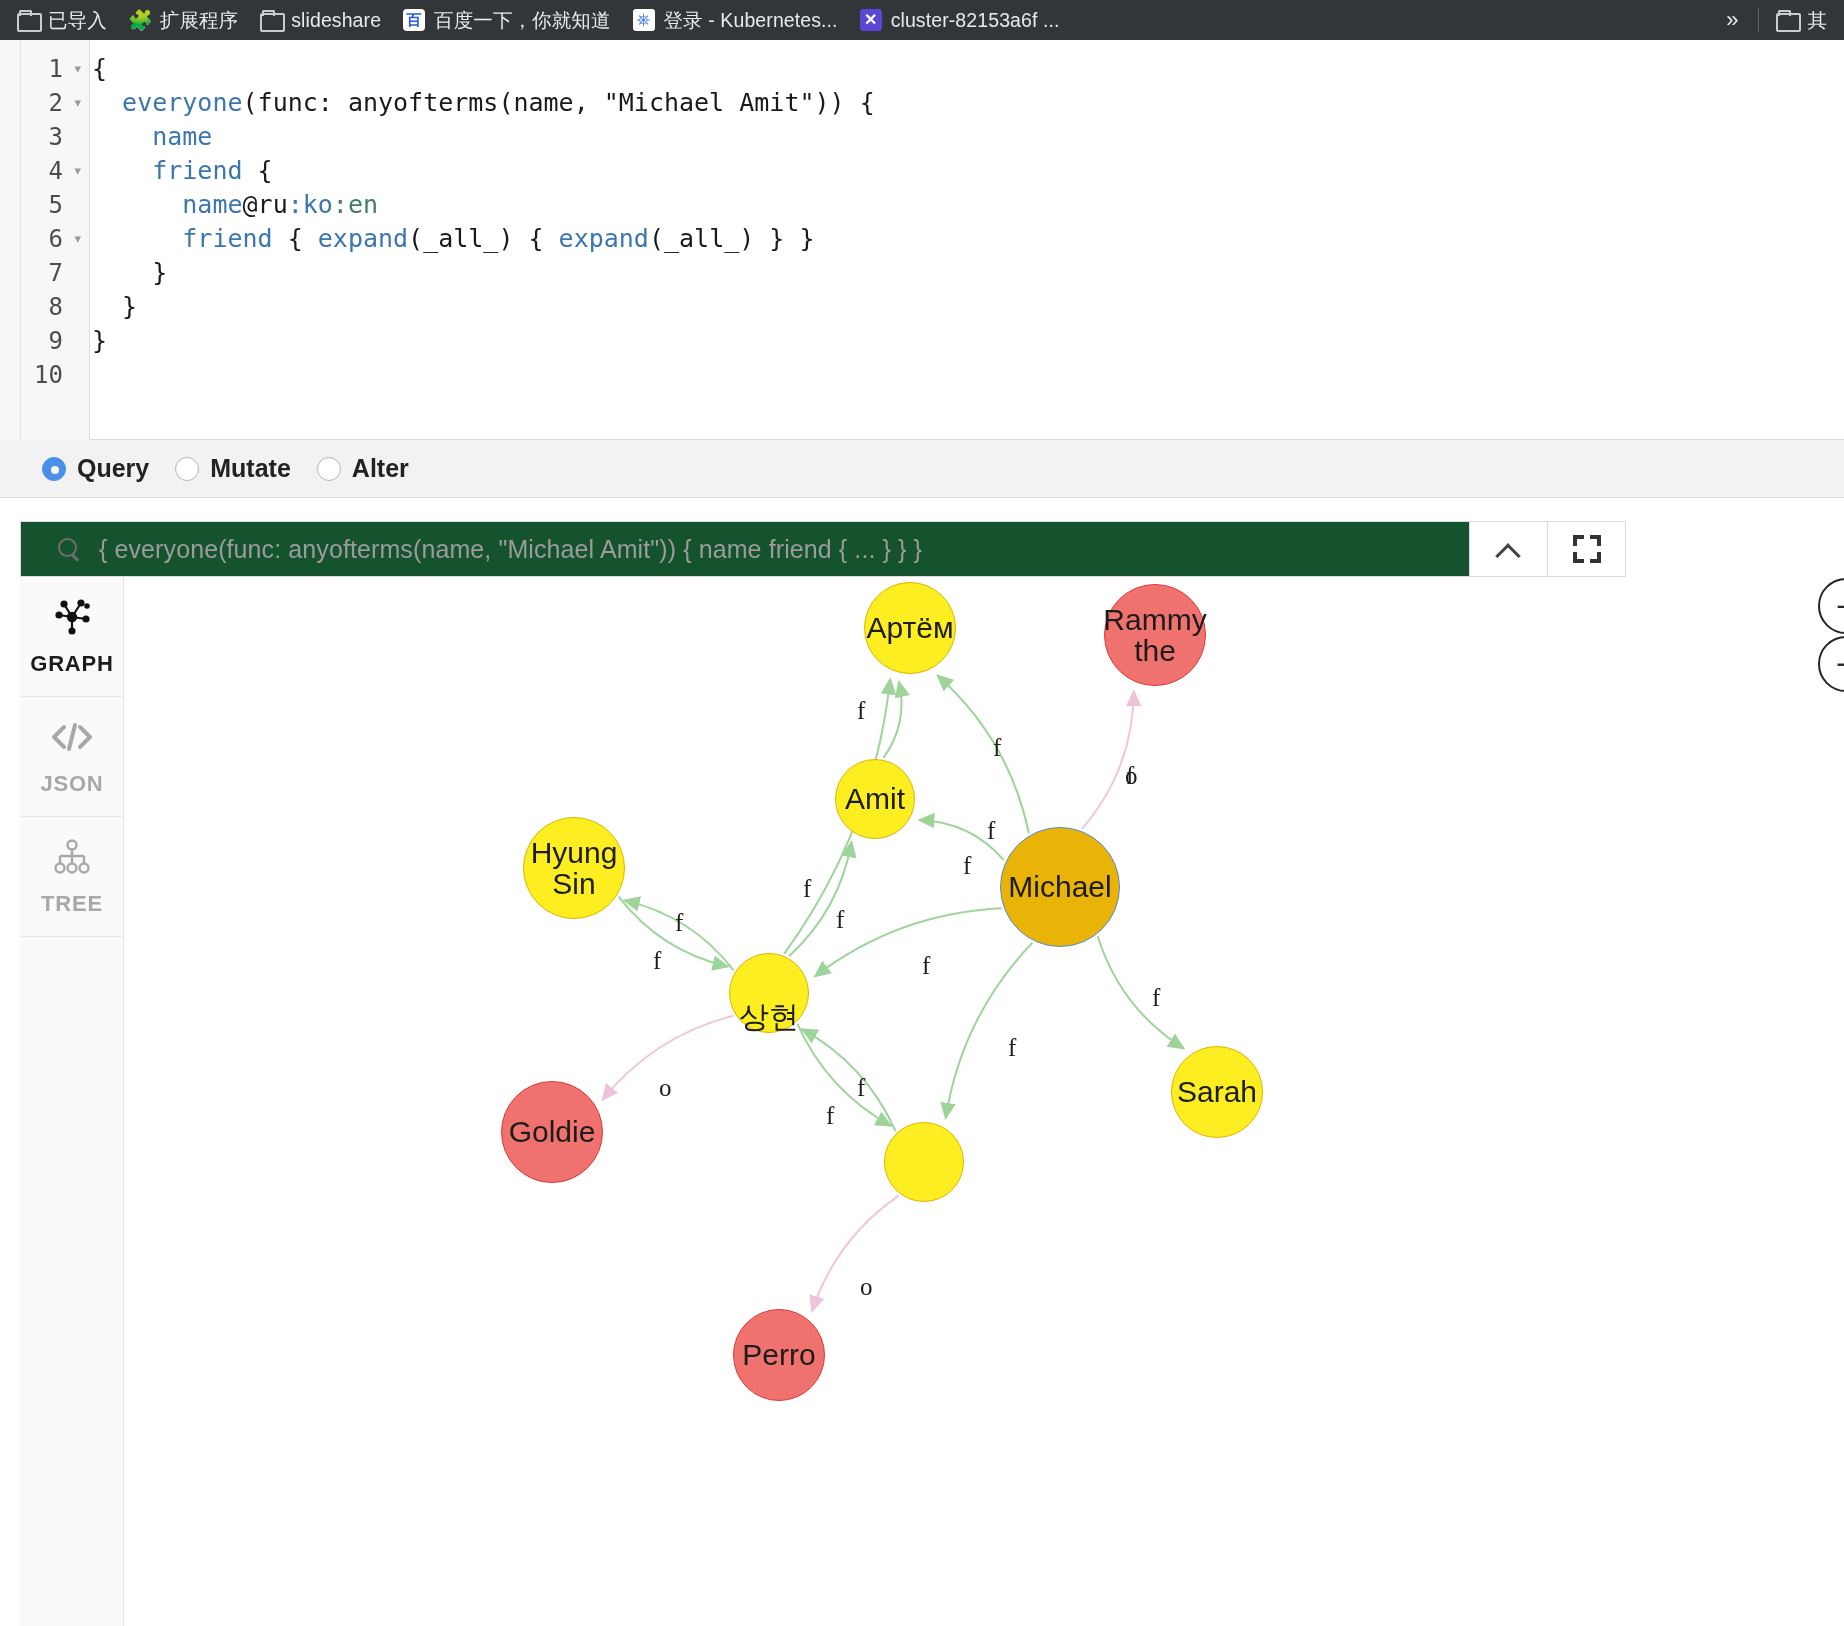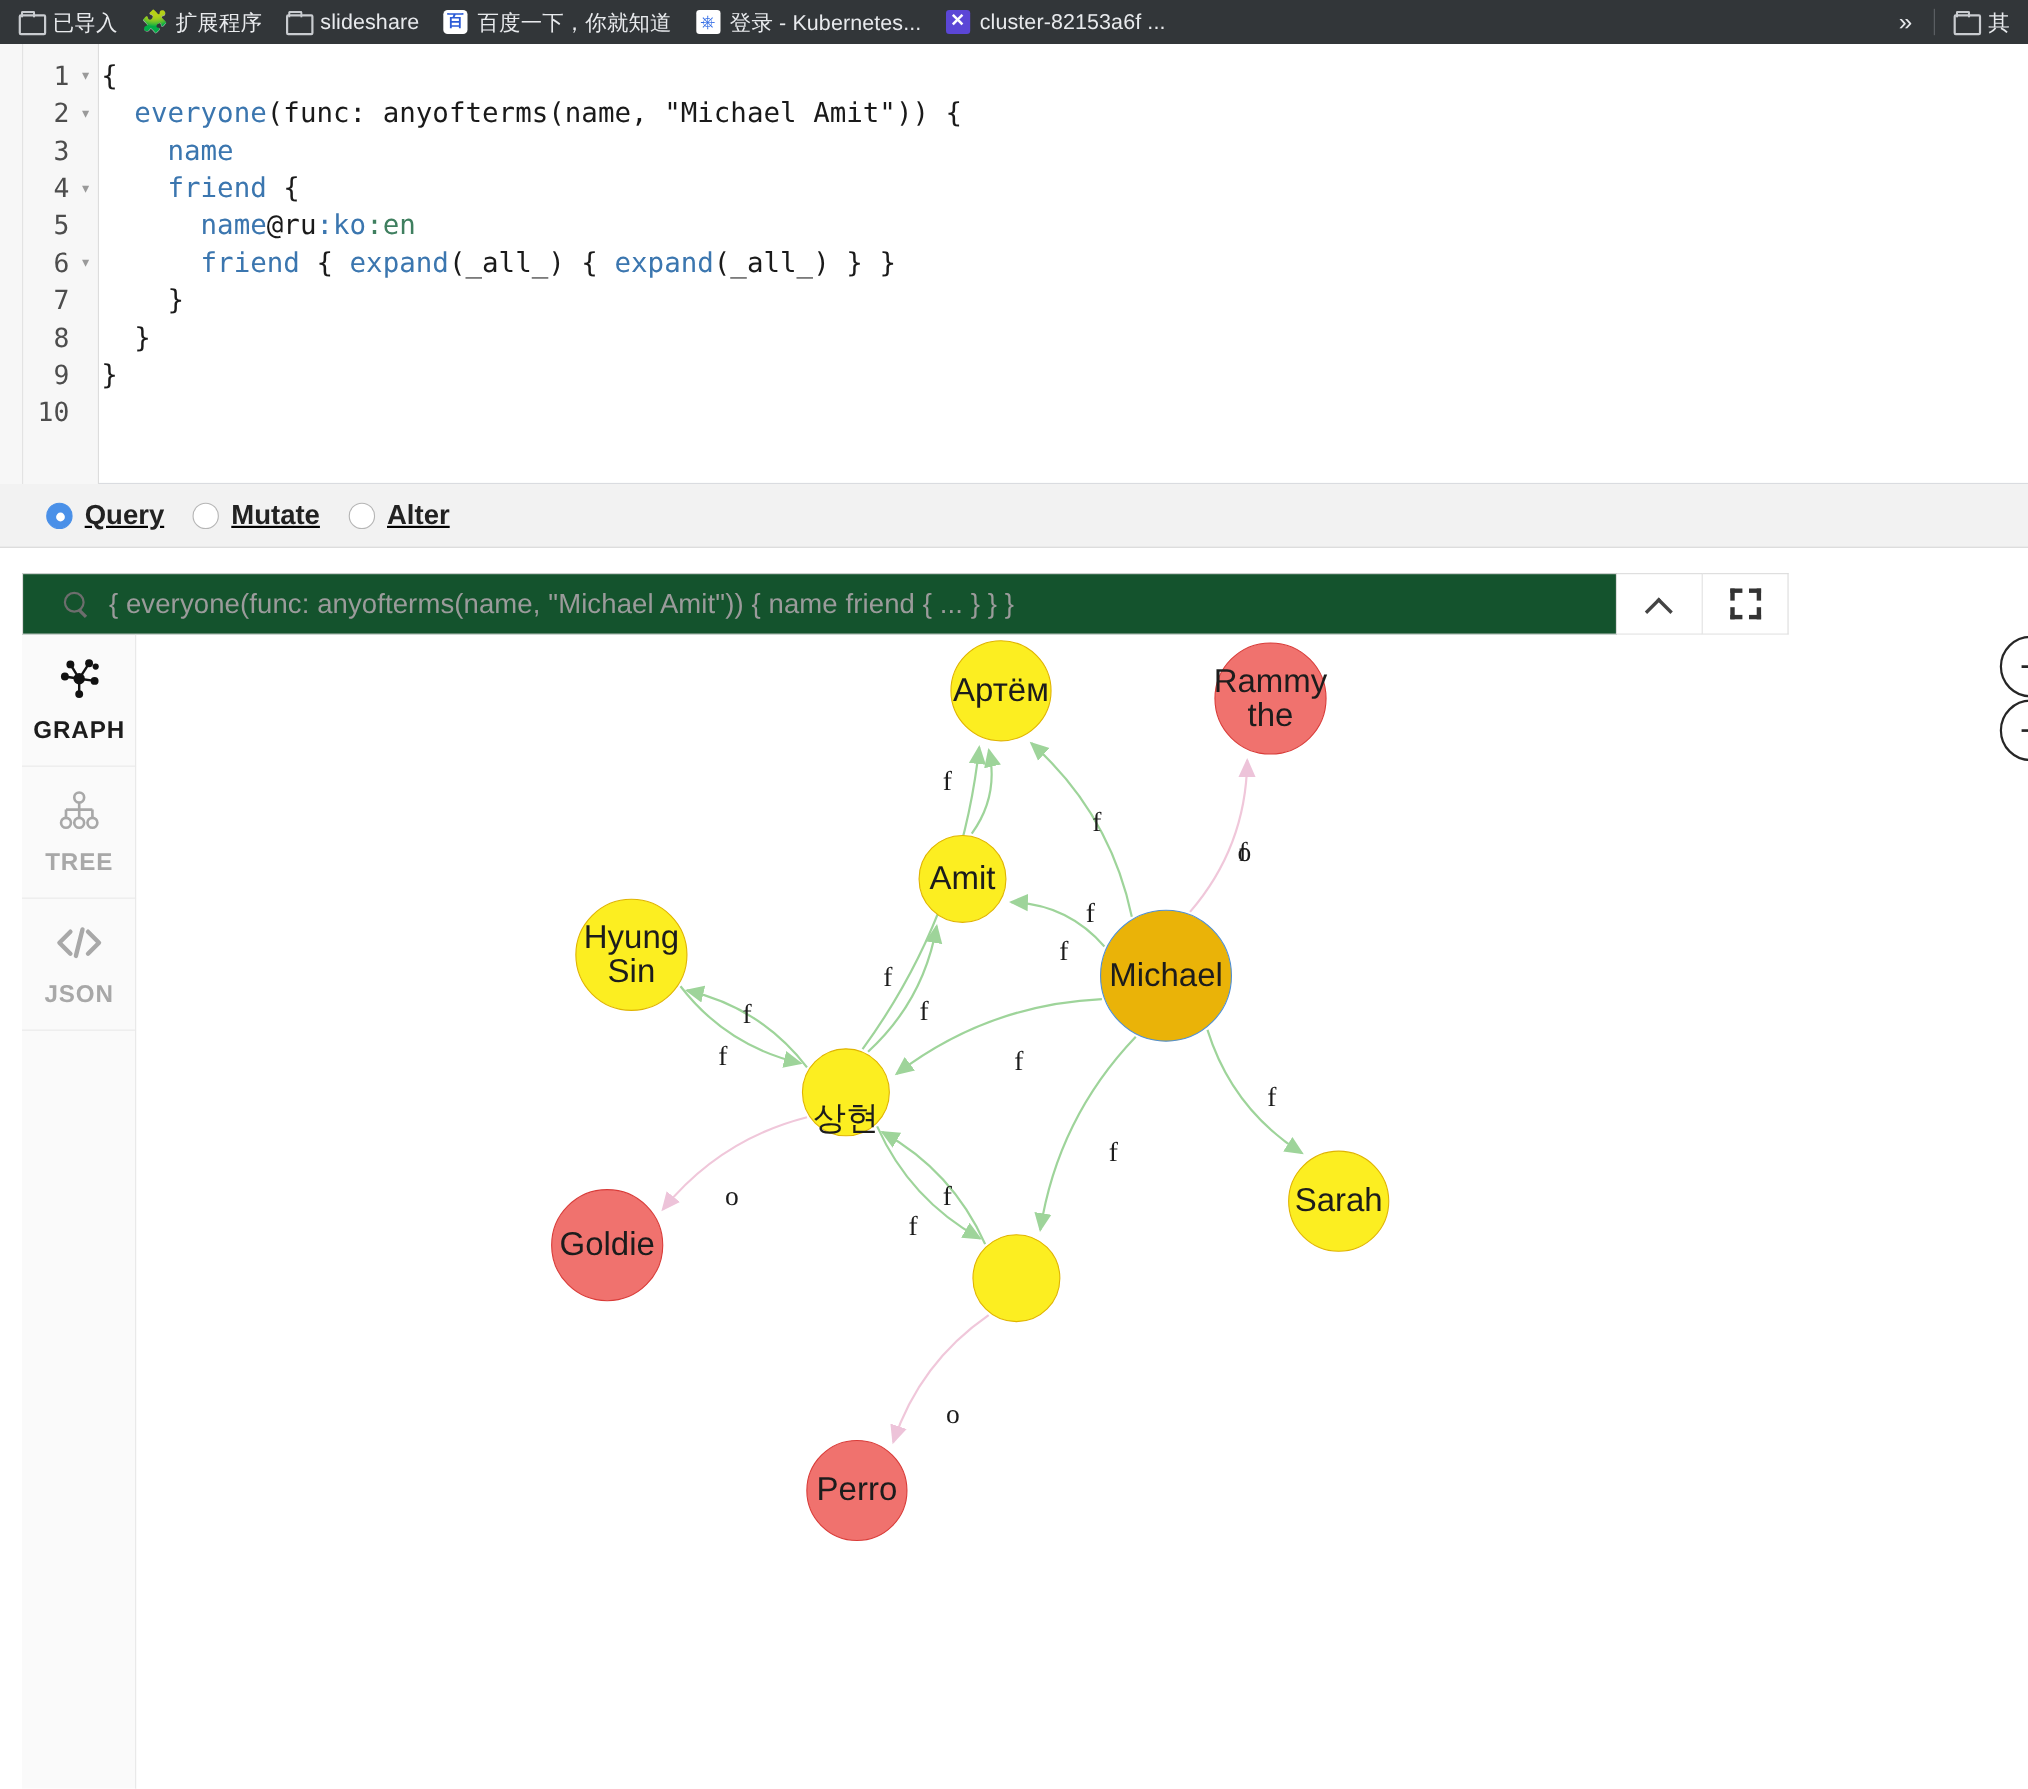--- a/index.html
+++ b/index.html
@@ -76,21 +76,21 @@
   .fn{ color:#3b76af; }
   .grn{ color:#3f7f5f; }
   .pln{ color:#1a1a1a; }
 
   
   .modebar{
     position:absolute; left:0; top:440px; width:1844px; height:58px;
     background:#f2f2f2; border-bottom:1px solid #d8d8d8;
     display:flex; align-items:center; padding-left:42px; gap:0;
   }
-  .radio-opt{ display:flex; align-items:center; gap:11px; margin-right:26px; cursor:pointer;text-decoration:underline;}
+  .radio-opt{ display:flex; align-items:center; gap:11px; margin-right:26px; cursor:pointer;}
   .radio{
     width:24px; height:24px; border-radius:50%;
     border:1px solid #b5b5b5; background:#fff; position:relative; flex:none;
   }
   .radio.on{ background:#4a90e8; border-color:#4a90e8; }
   .radio.on:after{
     content:""; position:absolute; left:8px; top:8px; width:8px; height:8px;
     border-radius:50%; background:#fff;
   }
   .radio-label{ font-size:25px; font-weight:bold; color:#222; }
@@ -285,43 +285,43 @@
         <line x1="22" y1="20" x2="9" y2="18"></line>
         <line x1="22" y1="20" x2="36" y2="22"></line>
         <line x1="22" y1="20" x2="14" y2="7"></line>
         <line x1="22" y1="20" x2="31" y2="6"></line>
         <line x1="22" y1="20" x2="22" y2="34"></line>
       </g>
     </svg>
     <span class="stab-label">GRAPH</span>
   </div>
   <div class="stab">
+    <svg width="46" height="40" viewBox="0 0 46 40">
+      <g fill="none" stroke="#a8a8a8" stroke-width="4" stroke-linecap="round" stroke-linejoin="round">
+        <polyline points="15,10 5,20 15,30"></polyline>
+        <polyline points="31,10 41,20 31,30"></polyline>
+        <line x1="26" y1="8" x2="20" y2="32"></line>
+      </g>
+    </svg>
+    <span class="stab-label">JSON</span>
+  </div>
+  <div class="stab">
     <svg width="44" height="40" viewBox="0 0 44 40">
       <g fill="none" stroke="#a8a8a8" stroke-width="2.4">
         <circle cx="22" cy="8" r="4.5"></circle>
         <circle cx="10" cy="31" r="4.5"></circle>
         <circle cx="22" cy="31" r="4.5"></circle>
         <circle cx="34" cy="31" r="4.5"></circle>
         <line x1="22" y1="12.5" x2="22" y2="26.5"></line>
         <line x1="10" y1="19" x2="34" y2="19"></line>
         <line x1="10" y1="19" x2="10" y2="26.5"></line>
         <line x1="34" y1="19" x2="34" y2="26.5"></line>
       </g>
     </svg>
     <span class="stab-label">TREE</span>
-  </div>
-  <div class="stab">
-    <svg width="46" height="40" viewBox="0 0 46 40">
-      <g fill="none" stroke="#a8a8a8" stroke-width="4" stroke-linecap="round" stroke-linejoin="round">
-        <polyline points="15,10 5,20 15,30"></polyline>
-        <polyline points="31,10 41,20 31,30"></polyline>
-        <line x1="26" y1="8" x2="20" y2="32"></line>
-      </g>
-    </svg>
-    <span class="stab-label">JSON</span>
   </div>
 </div>
 
 <div class="graph">
   <svg id="graph-edges" width="1720" height="1049" style="position:absolute;left:0;top:0;">
     <defs>
       <marker id="ah-f" markerWidth="9" markerHeight="9" refX="7.6" refY="4.5" orient="auto">
         <path d="M0,0.6 L8.6,4.5 L0,8.4 z" fill="#9ed49a"></path>
       </marker>
       <marker id="ah-o" markerWidth="9" markerHeight="9" refX="7.6" refY="4.5" orient="auto">

